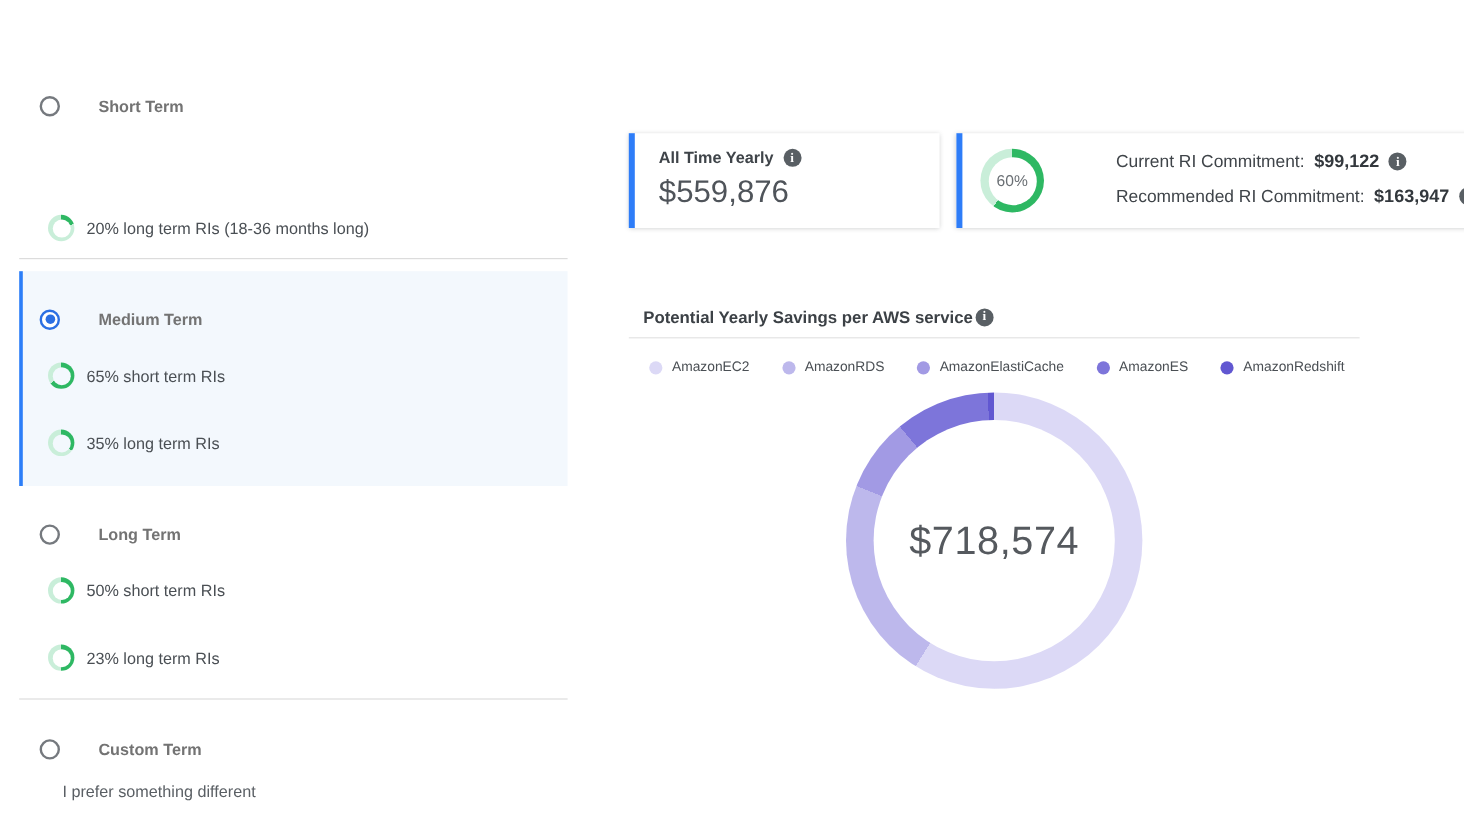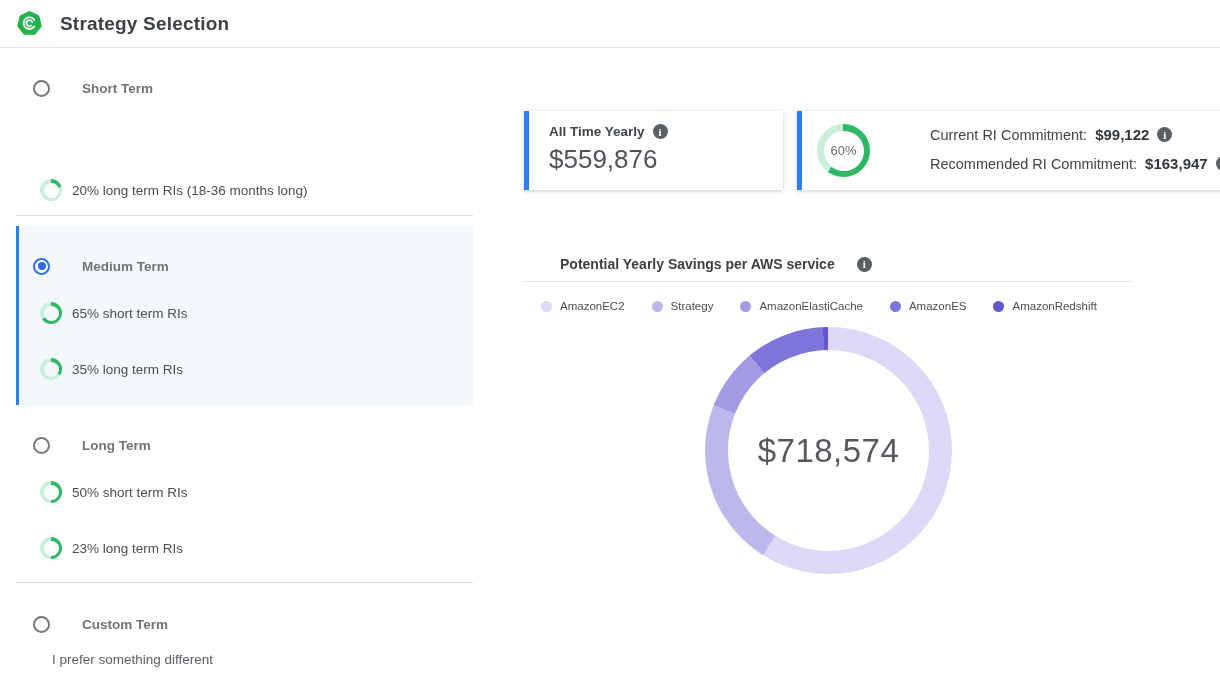--- a/index.html
+++ b/index.html
@@ -53,21 +53,21 @@
   .gauge-label { position:absolute; inset:0; z-index:1; display:flex; align-items:center;
                  justify-content:center; font-size:13px; color:#6a6f74; }
   .commit-lines { position:absolute; left:128px; top:15px; display:flex;
                   flex-direction:column; gap:12px; }
   .commit-line { display:flex; align-items:center; gap:8px; white-space:nowrap; }
   .commit-label { font-size:14.5px; color:#3f4449; }
   .commit-value { font-size:15px; font-weight:bold; color:#33383d; }
 
   
   .chart-title-row { position:absolute; left:536px; top:256px; display:flex;
-                     align-items:center; gap:22px;margin-left:24px; }
+                     align-items:center; gap:2px; }
   .chart-title { font-size:14px; font-weight:bold; color:#3c4146; }
   .chart-divider { position:absolute; left:524px; top:281px; width:609px;
                    border-top:1px solid #e3e3e3; }
   .legend { position:absolute; left:541px; top:300px; width:560px; display:flex;
             align-items:center; gap:27px; }
   .legend-item { display:flex; align-items:center; gap:8px; cursor:pointer; }
   .legend-swatch { width:11px; height:11px; border-radius:50%; flex:0 0 auto; }
   .legend-label { font-size:11.5px; color:#4a4f54; }
 
   .big-donut { position:absolute; left:705px; top:327px; width:247px; height:247px;
@@ -75,28 +75,20 @@
   .big-donut::after { content:""; position:absolute; inset:23px; border-radius:50%;
                       background:#fff; }
   .donut-center { position:absolute; inset:0; z-index:1; display:flex; align-items:center;
                   justify-content:center; font-size:33px; color:#55595e; letter-spacing:.5px; }
 </style>
 </head>
 <body>
 
 <div class="stage">
 
-  <div class="header">
-    <svg class="logo" viewBox="0 0 24 24">
-      <path d="M12 2.5 L19.43 6.08 L21.26 14.11 L16.12 20.56 L7.88 20.56 L2.74 14.11 L4.57 6.08 Z" fill="#23b24b" stroke="#23b24b" stroke-width="3" stroke-linejoin="round"></path>
-      <circle cx="12" cy="11.7" r="5.2" fill="none" stroke="#fff" stroke-width="1.6" stroke-dasharray="26 8" transform="rotate(35 12 11.7)" stroke-linecap="round"></circle>
-      <circle cx="12" cy="11.7" r="2.6" fill="none" stroke="#fff" stroke-width="1.5" stroke-dasharray="13 5" transform="rotate(50 12 11.7)" stroke-linecap="round"></circle>
-    </svg>
-    <div class="page-title">Strategy Selection</div>
-  </div>
 
   <div class="selected-box"></div>
 
   <div class="divider" style="top:215px"></div>
   <div class="divider" style="top:582px"></div>
 
   <div class="radio-row" style="top:77px">
     <span class="radio"></span>
     <span class="section-label">Short Term</span>
   </div>
@@ -169,21 +161,21 @@
   </div>
   <div class="chart-divider"></div>
 
   <div class="legend">
     <span class="legend-item">
       <span class="legend-swatch" style="background: rgb(220, 217, 246);"></span>
       <span class="legend-label">AmazonEC2</span>
     </span>
     <span class="legend-item">
       <span class="legend-swatch" style="background: rgb(189, 184, 236);"></span>
-      <span class="legend-label">Strategy</span>
+      <span class="legend-label">AmazonRDS</span>
     </span>
     <span class="legend-item">
       <span class="legend-swatch" style="background: rgb(162, 154, 228);"></span>
       <span class="legend-label">AmazonElastiCache</span>
     </span>
     <span class="legend-item">
       <span class="legend-swatch" style="background: rgb(125, 117, 218);"></span>
       <span class="legend-label">AmazonES</span>
     </span>
     <span class="legend-item">

